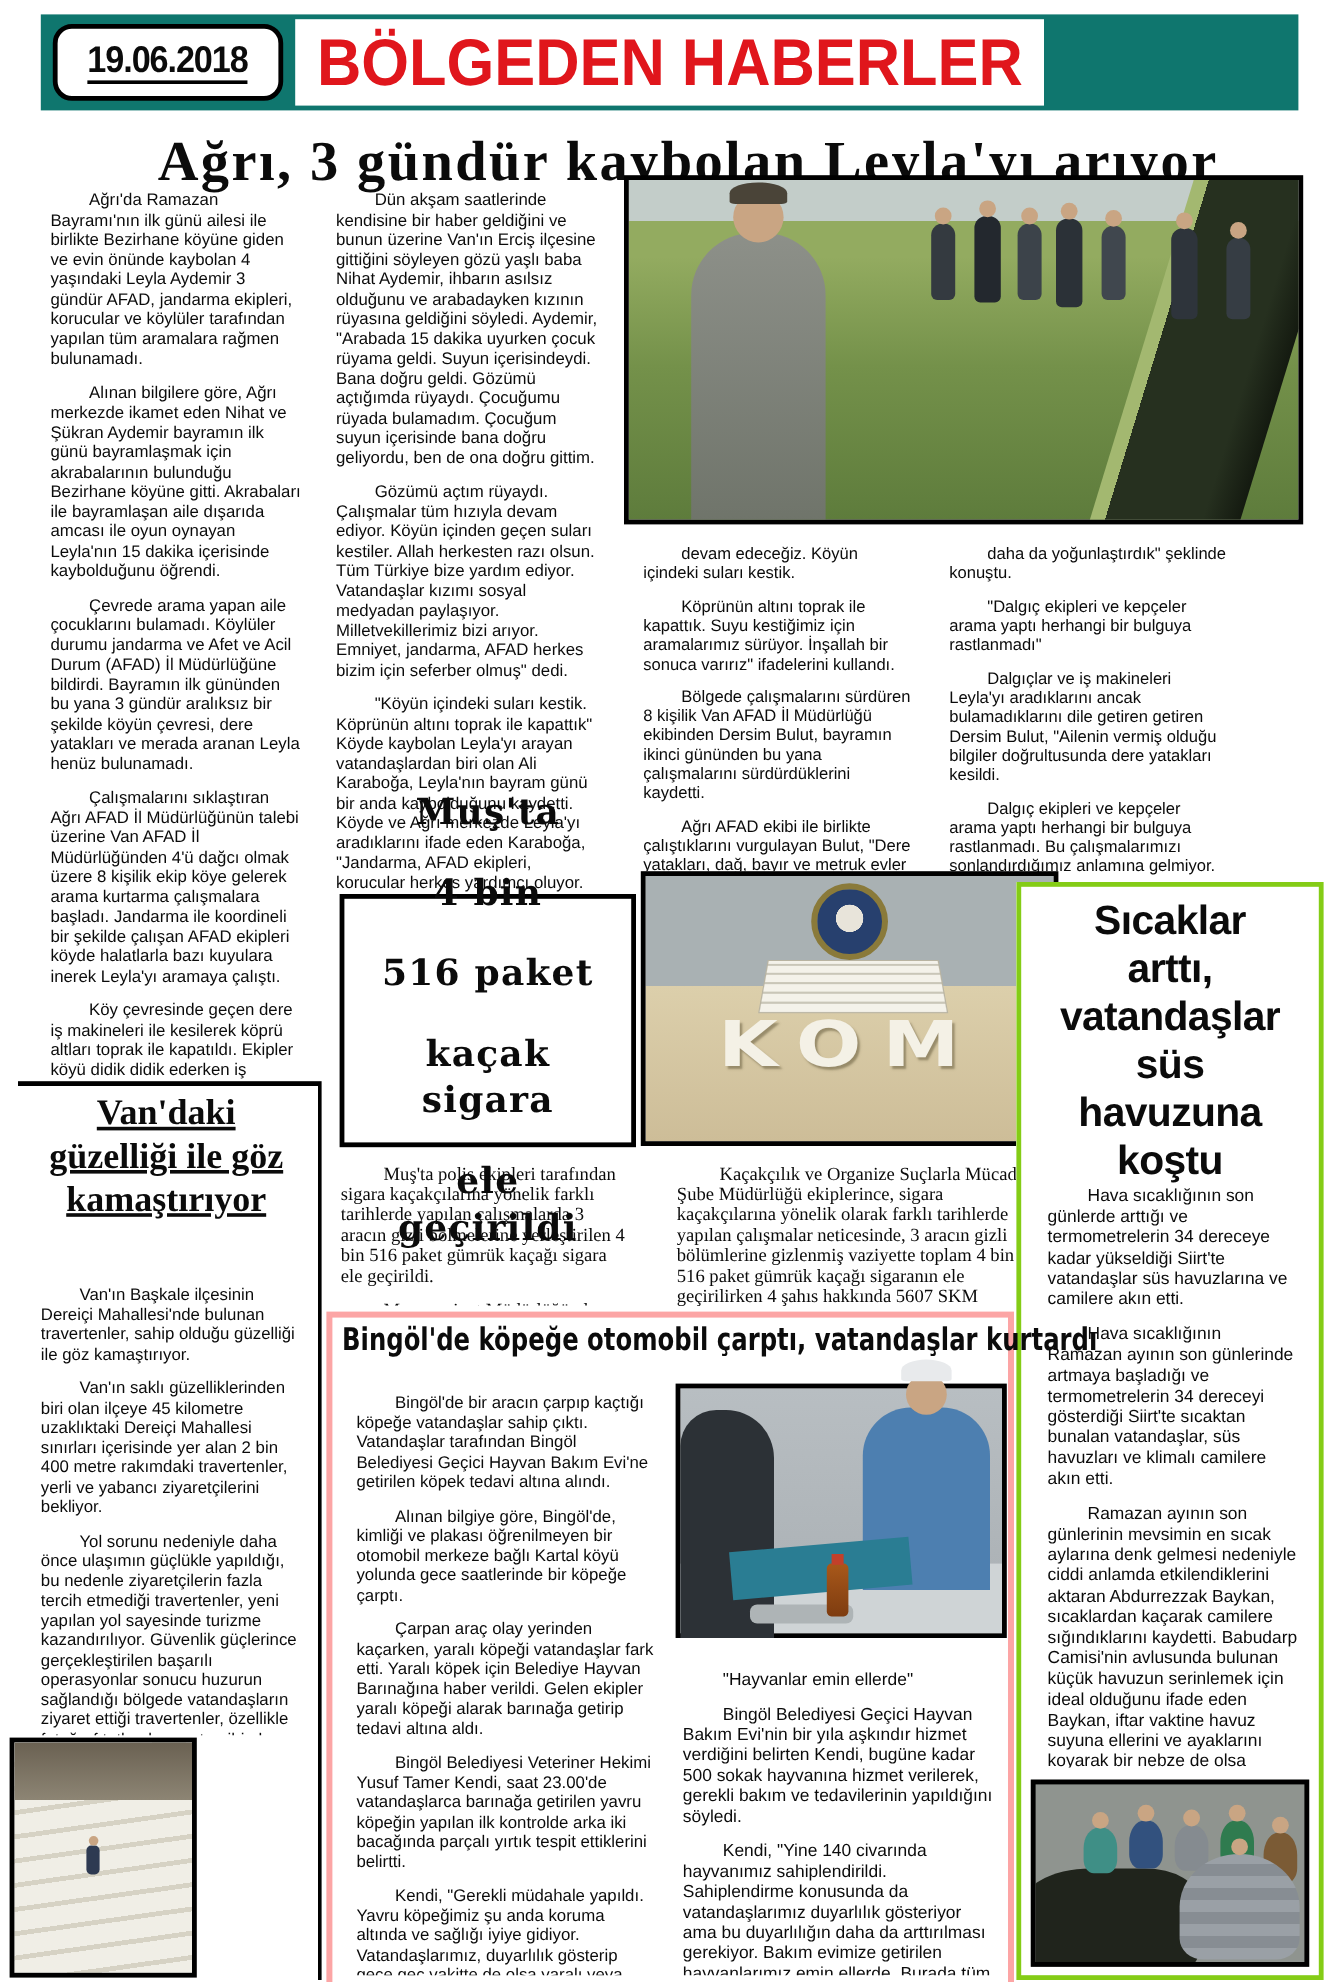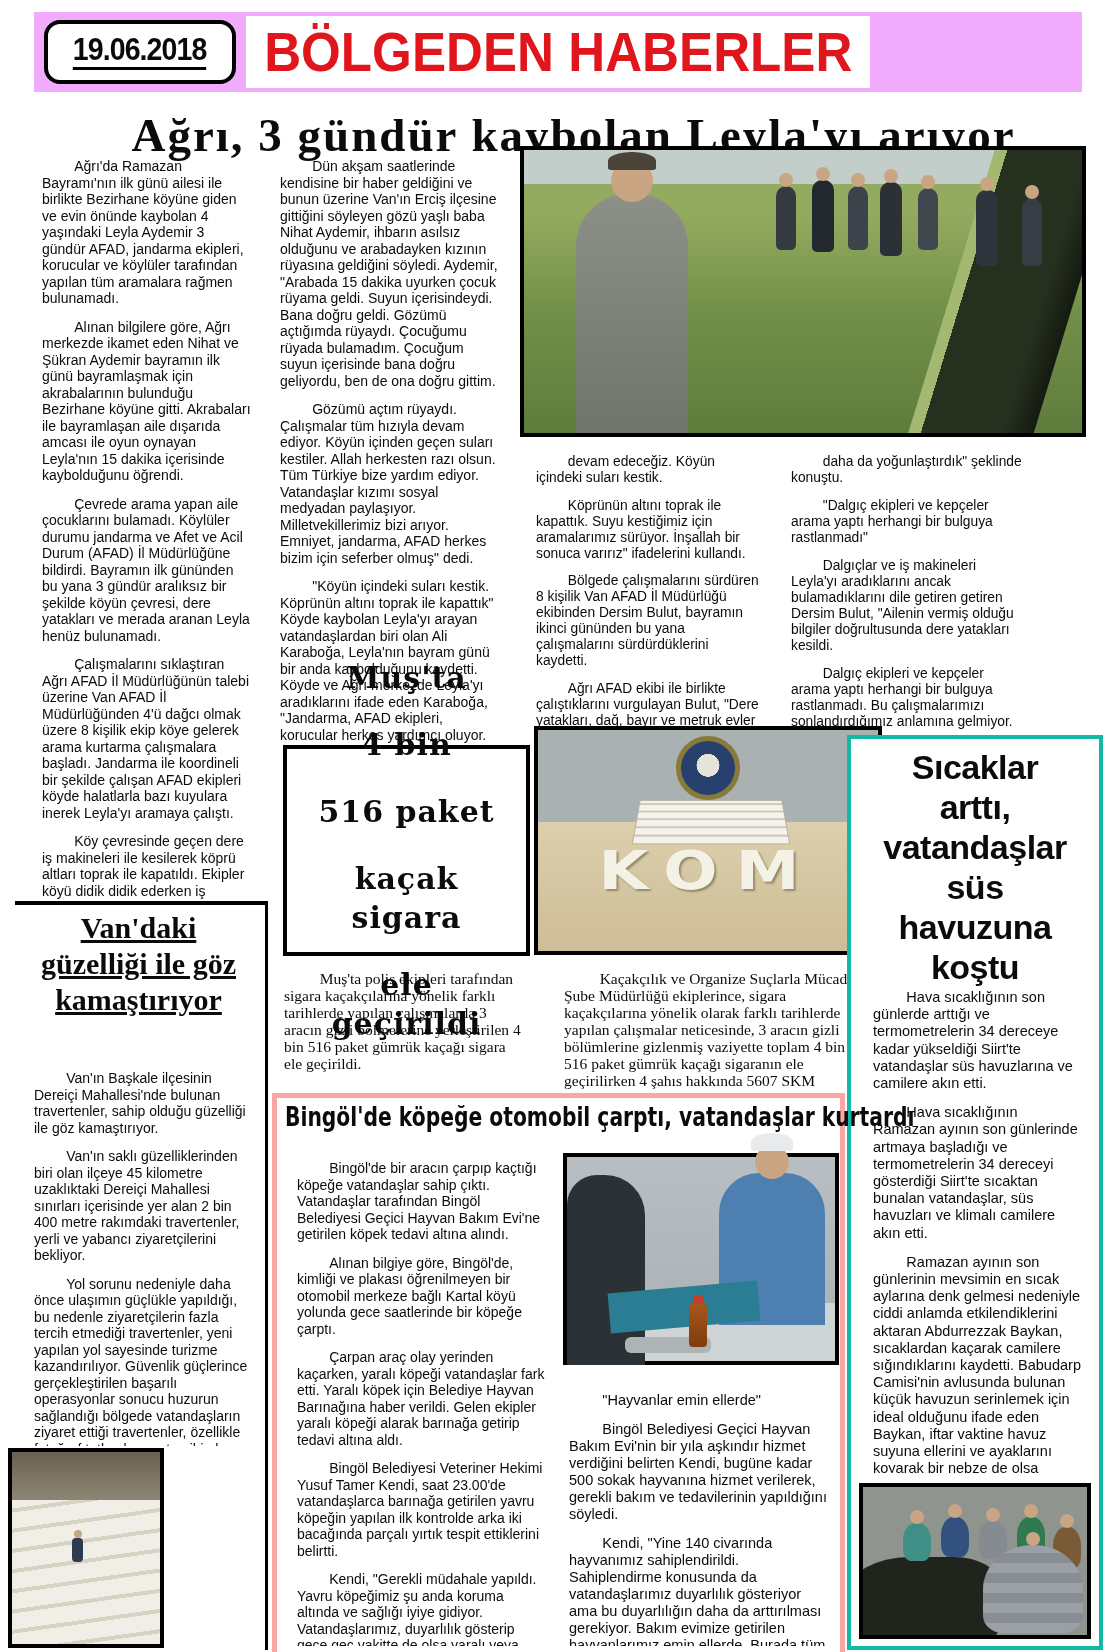--- a/index.html
+++ b/index.html
@@ -1,21 +1,21 @@
 <!DOCTYPE html>
 <html><head>
 <meta charset="utf-8">
 <style>
   * { box-sizing: border-box; }
   html,body { margin:0; padding:0; background:#e8e8e8; }
   .page { position:relative; width:1115px; height:1652px; background:#fff; margin:0 auto;
           font-family:"Liberation Sans", sans-serif; color:#0b0b0b; overflow:hidden; }
 
   
-  .header-bar { position:absolute; left:34px; top:12px; width:1048px; height:80px; background:#f0abfc; }
+  .header-bar { position:absolute; left:34px; top:12px; width:1048px; height:80px; background:#0f766e; }
   .date-box,.sayfa-box { position:absolute; top:8px; width:192px; height:64px; background:#fff;
       border:4px solid #000; border-radius:16px; display:flex; align-items:center; justify-content:center; }
   .date-box { left:10px; } .sayfa-box { right:10px; }
   .box-text { font-weight:bold; font-size:31px; letter-spacing:-1px; line-height:1.05;
       border-bottom:3px solid #000; padding-bottom:1px; transform:scaleX(.92); white-space:nowrap; }
   .title-box { position:absolute; left:212px; top:4px; width:624px; height:72px; background:#fff;
       display:flex; align-items:center; justify-content:center; }
   .masthead-title { color:#e0161c; font-weight:bold; font-size:55px; white-space:nowrap; transform:scaleX(.93); }
 
   .lead-headline { position:absolute; left:20px; top:92px; width:1075px; margin:16px;
@@ -69,21 +69,21 @@
       background:repeating-linear-gradient(0deg,#f4f2ea 0 7px,#c9c6b8 7px 9px);
       transform:perspective(220px) rotateX(28deg); }
   .cig-letters { position:absolute; left:0; right:0; top:104px; margin:0; text-align:center;
       font-family:"DejaVu Sans",sans-serif; font-weight:bold; font-size:64px; letter-spacing:18px;
       color:#f4f1e6; text-shadow:2px 3px 2px rgba(90,80,50,.5); transform:scaleY(.82); }
   .mus-left  { left:272px; top:958px; width:262px; height:130px; }
   .mus-right { left:552px; top:958px; width:332px; height:132px; }
 
   
   .sicak-panel { position:absolute; left:847px; top:735px; width:256px; height:915px;
-      border:4px solid #14b8a6; background:#fff; }
+      border:4px solid #84cc16; background:#fff; }
   .sicak-headline { position:absolute; left:4px; right:4px; top:8px; }
   .sicak-headline p { margin:0; text-indent:0; text-align:center; font-weight:bold; font-size:34px;
       line-height:40px; letter-spacing:-.5px; }
   .sicak-body { left:10px; top:238px; width:234px; height:496px; font-size:14.5px; line-height:17.2px; }
   .photo-pool { left:8px; top:744px; width:232px; height:156px; background:#8f948f; }
   .pool { position:absolute; left:-14px; bottom:-10px; width:150px; height:88px; background:#20241c;
       border-radius:40% 30% 20% 0; }
 
   
   .van-headline { position:absolute; left:12px; top:910px; width:253px; }

